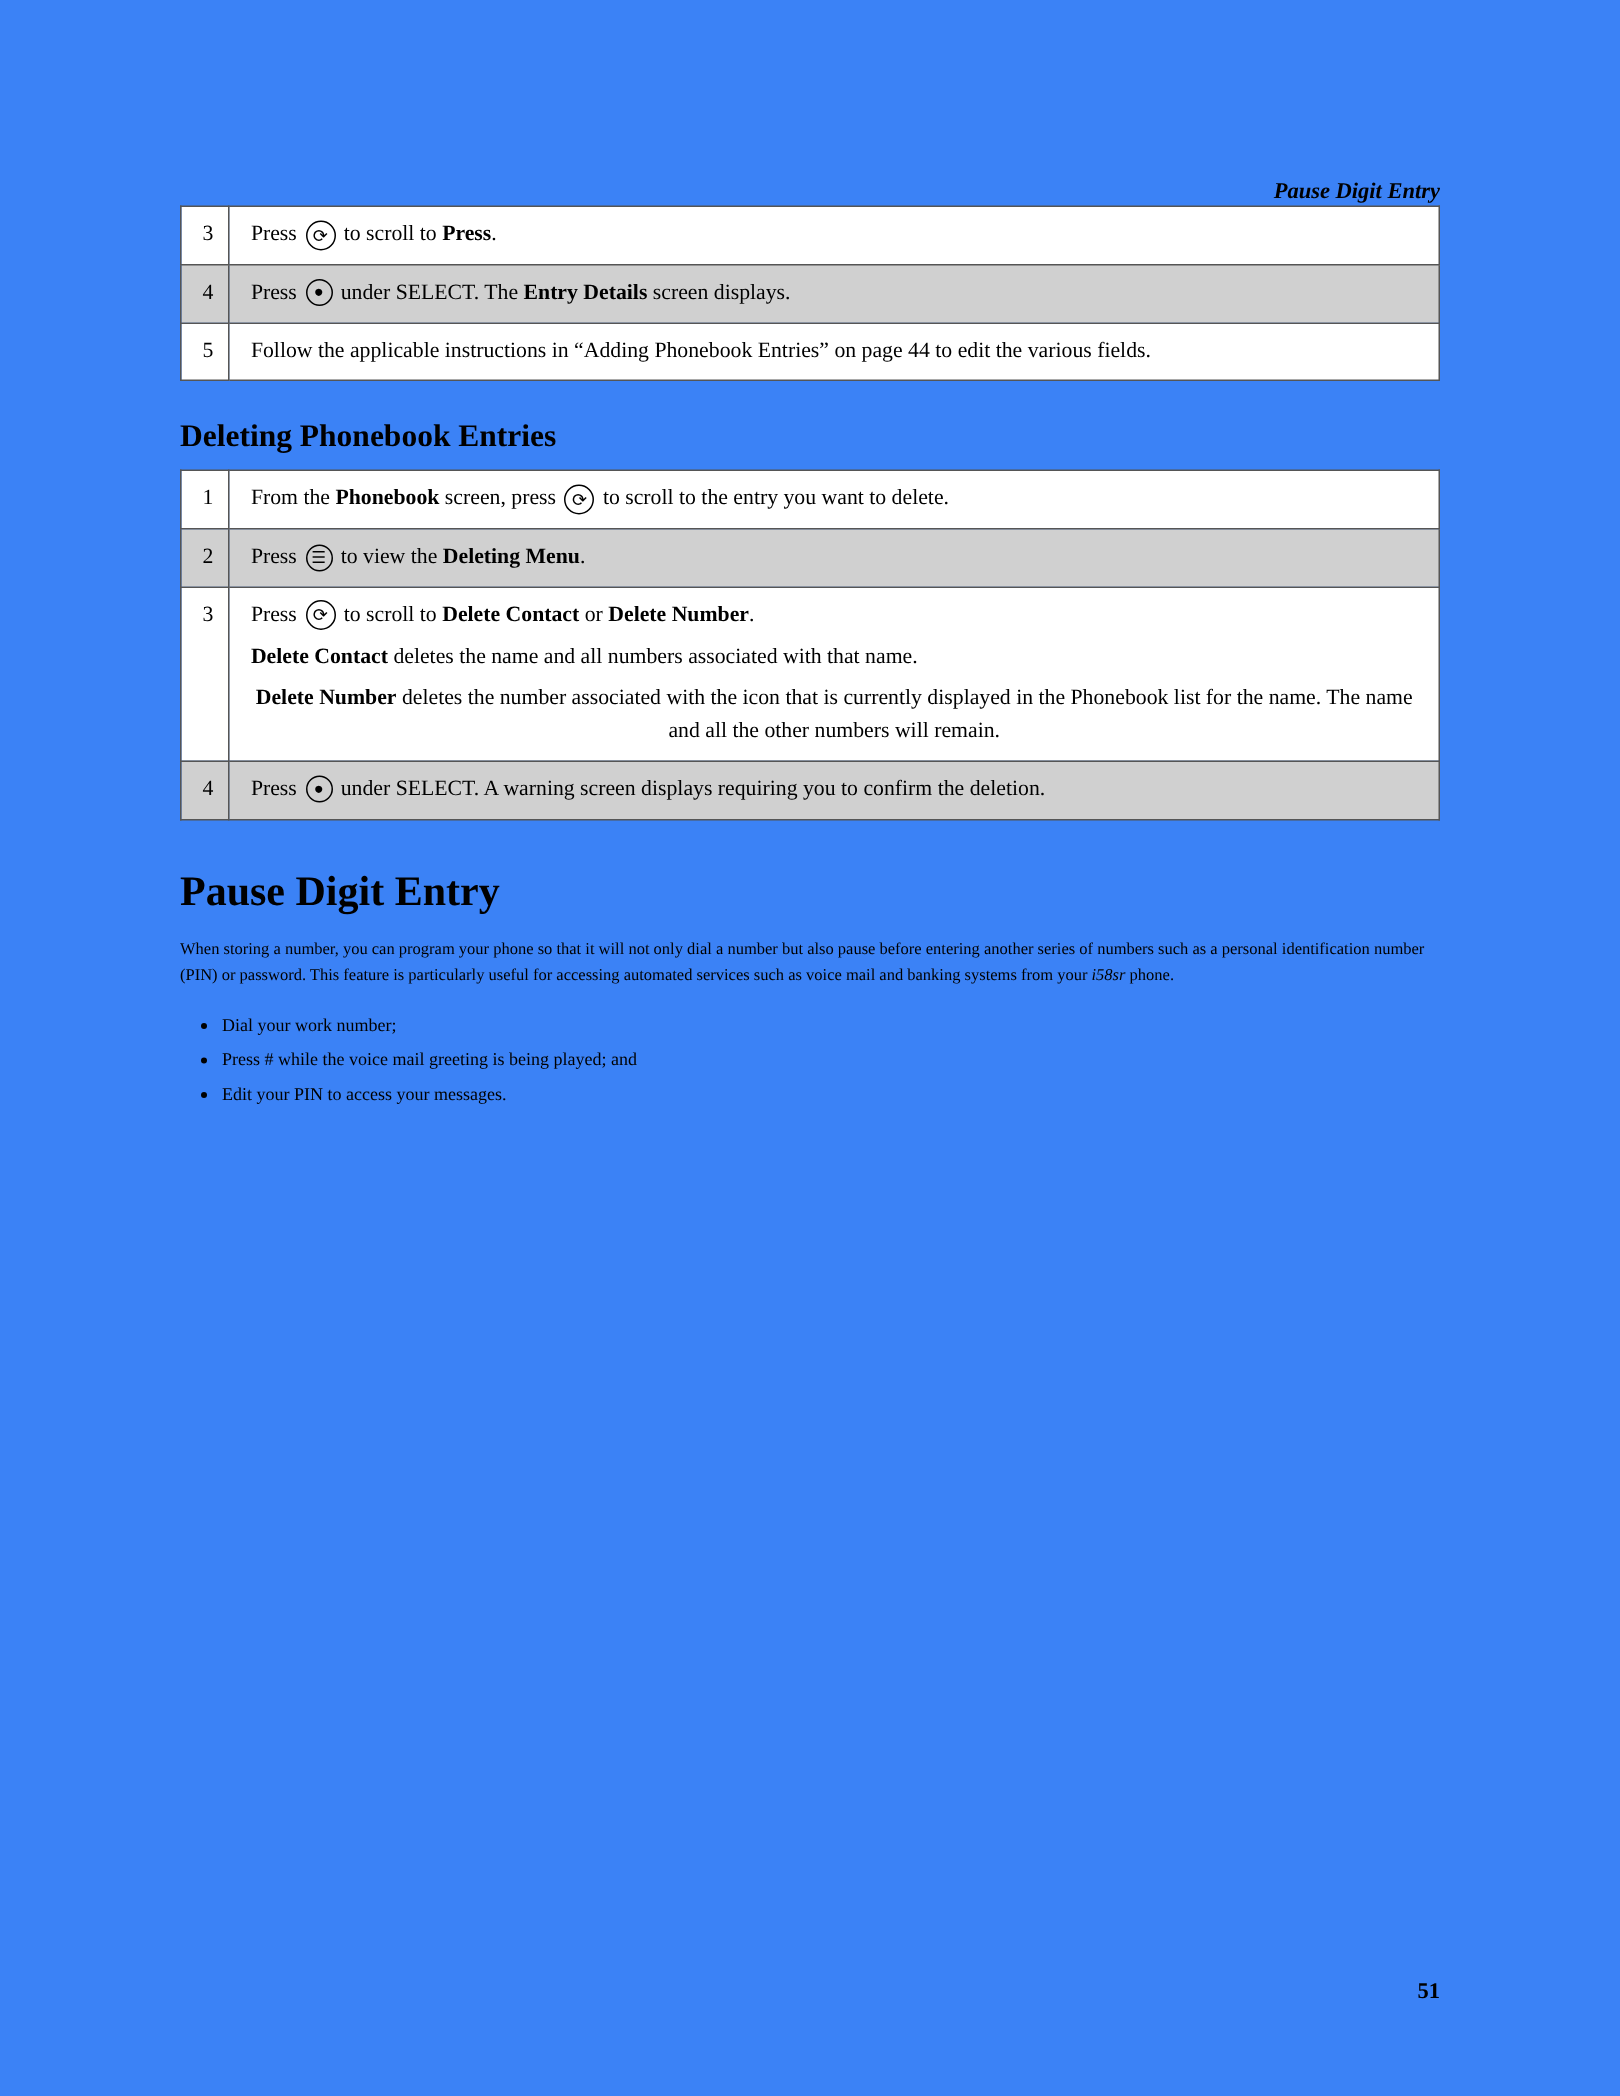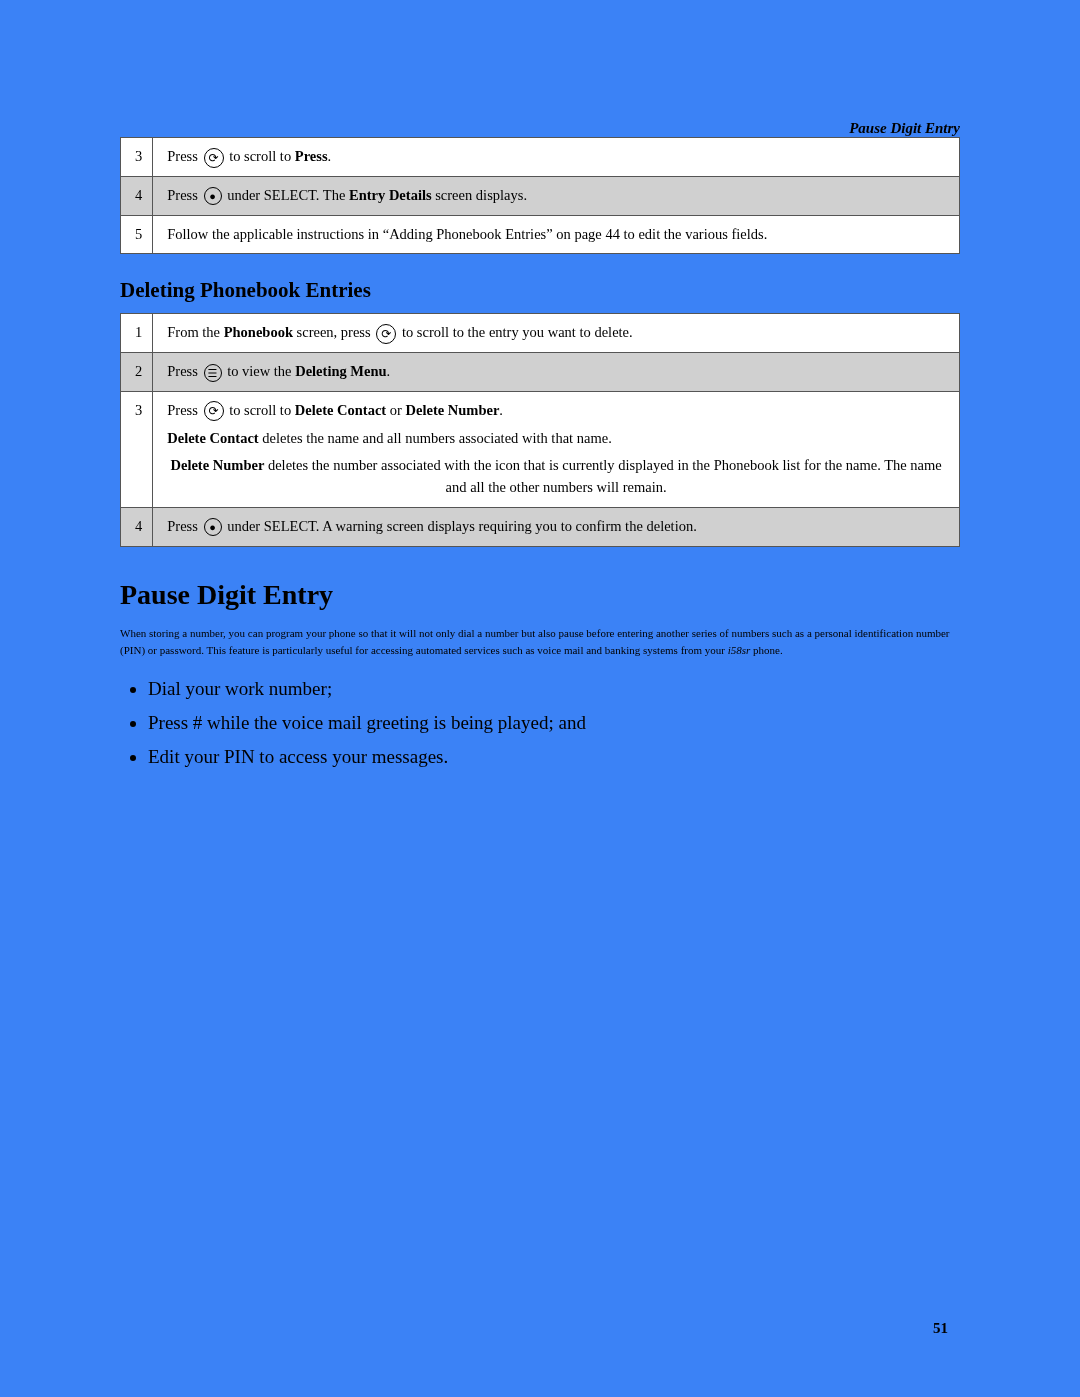--- a/index.html
+++ b/index.html
@@ -86,31 +86,31 @@
       margin-bottom: 14px;
     }
 
     
     .bullet-list {
       margin-left: 28px;
       margin-bottom: 14px;
     }
 
     .bullet-list li {
-      font-size: 19px;
+      font-size: 12px;
       line-height: 1.6;
       list-style-type: disc;
       margin-bottom: 4px;
     }
 
     
     .page-number {
       position: absolute;
       bottom: 60px;
-      right: 132px;
+      right: 120px;
       font-size: 15px;
       font-weight: bold;
     }
 
     
     .icon-circle {
       display: inline-block;
       border: 1px solid #000;
       border-radius: 50%;
       width: 18px;

